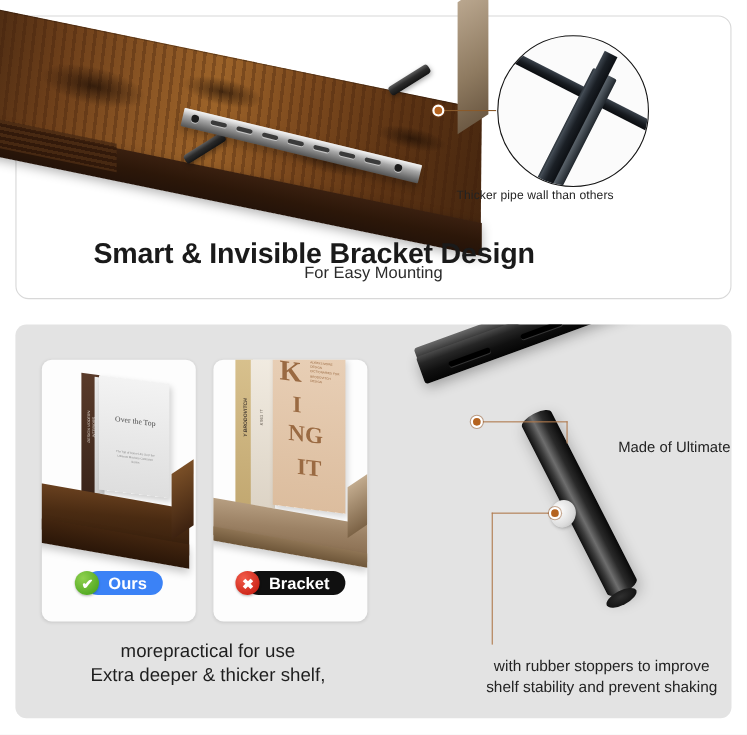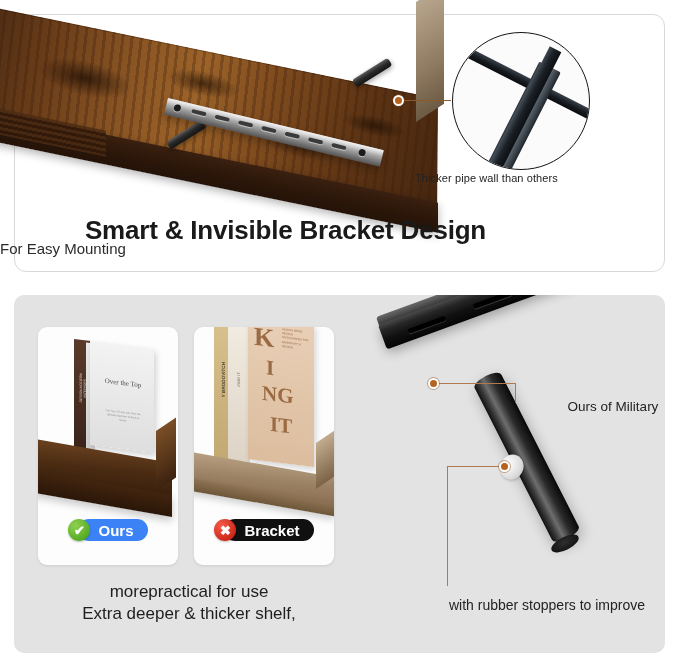--- a/index.html
+++ b/index.html
@@ -125,21 +125,21 @@
 
   .cap-thicker{
     position:absolute;left:415px;top:172px;width:240px;
     font-size:11px;color:#232323;text-align:left;letter-spacing:.1px;
   }
   .title-main{
     position:absolute;left:0;top:215px;width:571px;text-align:center;
     font-size:26px;font-weight:700;color:#1a1a1a;letter-spacing:-.2px;
   }
   .title-sub{
-    position:absolute;left:0;top:240px;width:679px;
+    position:absolute;left:0;top:240px;width:679px;text-align:center;
     font-size:15px;color:#2b2b2b;
   }
 
   
   .bottom-panel{
     position:absolute;left:14px;top:295px;width:651px;height:358px;
     background:#e3e3e3;border-radius:10px;overflow:hidden;
   }
 
   .compare{position:absolute;left:24px;top:32px;width:300px;height:240px;}
@@ -430,20 +430,21 @@
 
   <div class="lead lead-mil-h"></div>
   <div class="lead lead-mil-v"></div>
   <div class="dot dot-mil"></div>
 
   <div class="lead lead-rub-h"></div>
   <div class="lead lead-rub-v"></div>
   <div class="dot dot-rub"></div>
 
   <div class="cap-mil">
-    <div>Ours of Military</div>
+    <div>Made of Ultimate</div>
   </div>
 
   <div class="cap-rub">
     <div>with rubber stoppers to improve</div>
+    <div>shelf stability and prevent shaking</div>
   </div>
 
 </div>
 
 </body></html>

